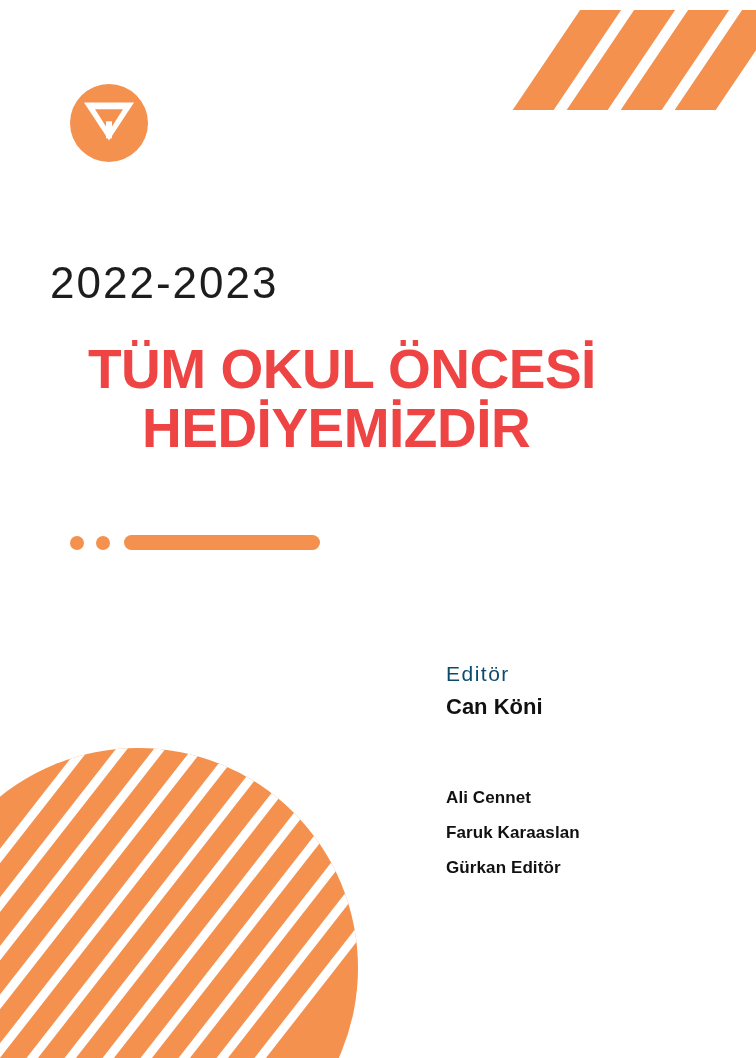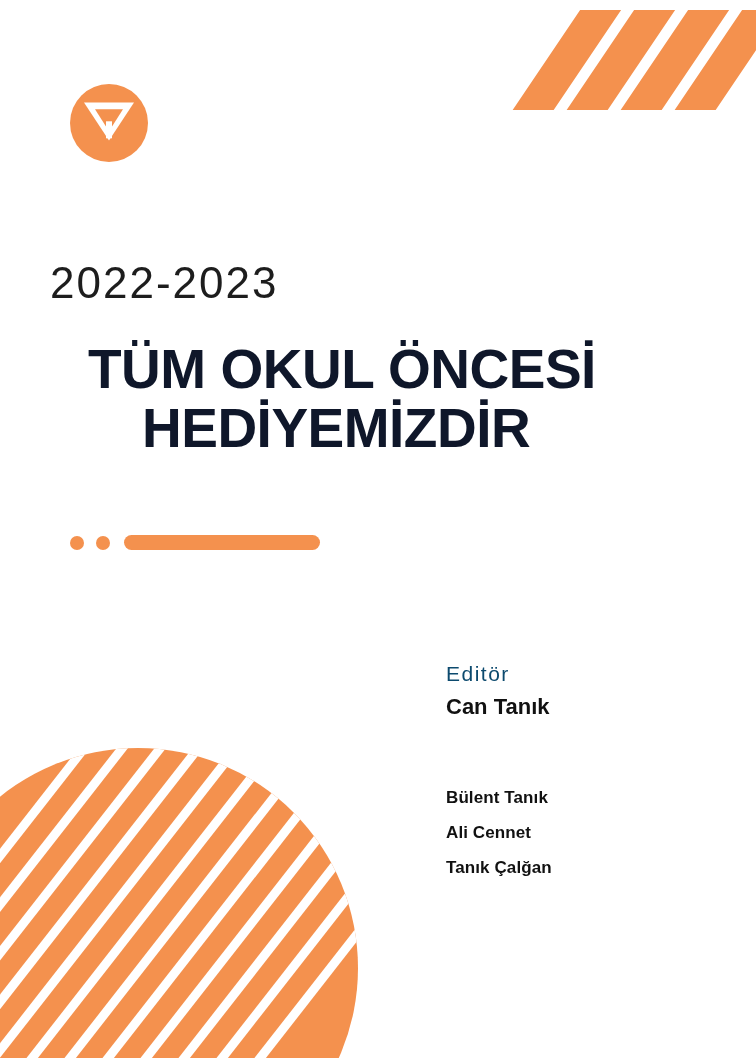--- a/index.html
+++ b/index.html
@@ -97,21 +97,21 @@
   }
   .maintitle {
     position: absolute;
     left: 48px;
     top: 330px;
     width: 680px;
     font-size: 55px;
     line-height: 1.08;
     font-weight: 800;
     letter-spacing: -0.5px;
-    color: #0f172a;
+    color: #ef4444;
     text-transform: uppercase;
   }
   .maintitle .l1 { display: block; padding-left: 40px; }
   .maintitle .l2 { display: block; padding-left: 8px; }
   .maintitle .l3 { display: block; padding-left: 94px; }
 
   
   .sep {
     position: absolute;
     left: 70px;
@@ -214,27 +214,27 @@
   </div>
 
   <div class="sep">
     <div class="dot"></div>
     <div class="dot"></div>
     <div class="line"></div>
   </div>
 
   <div class="editor-block">
     <div class="editor-label">Editör</div>
-    <div class="editor-name">Can Tanık</div>
+    <div class="editor-name">Can Köni</div>
   </div>
 
   <div class="contributors">
-    <div class="name">Bülent Tanık</div>
     <div class="name">Ali Cennet</div>
-    <div class="name">Tanık Çalğan</div>
+    <div class="name">Faruk Karaaslan</div>
+    <div class="name">Gürkan Editör</div>
   </div>
 
   <div class="circle-wrap">
     <div class="slash" style="left:-10px"></div>
     <div class="slash" style="left:28px"></div>
     <div class="slash" style="left:66px"></div>
     <div class="slash" style="left:104px"></div>
     <div class="slash" style="left:142px"></div>
     <div class="slash" style="left:180px"></div>
     <div class="slash" style="left:218px"></div>

